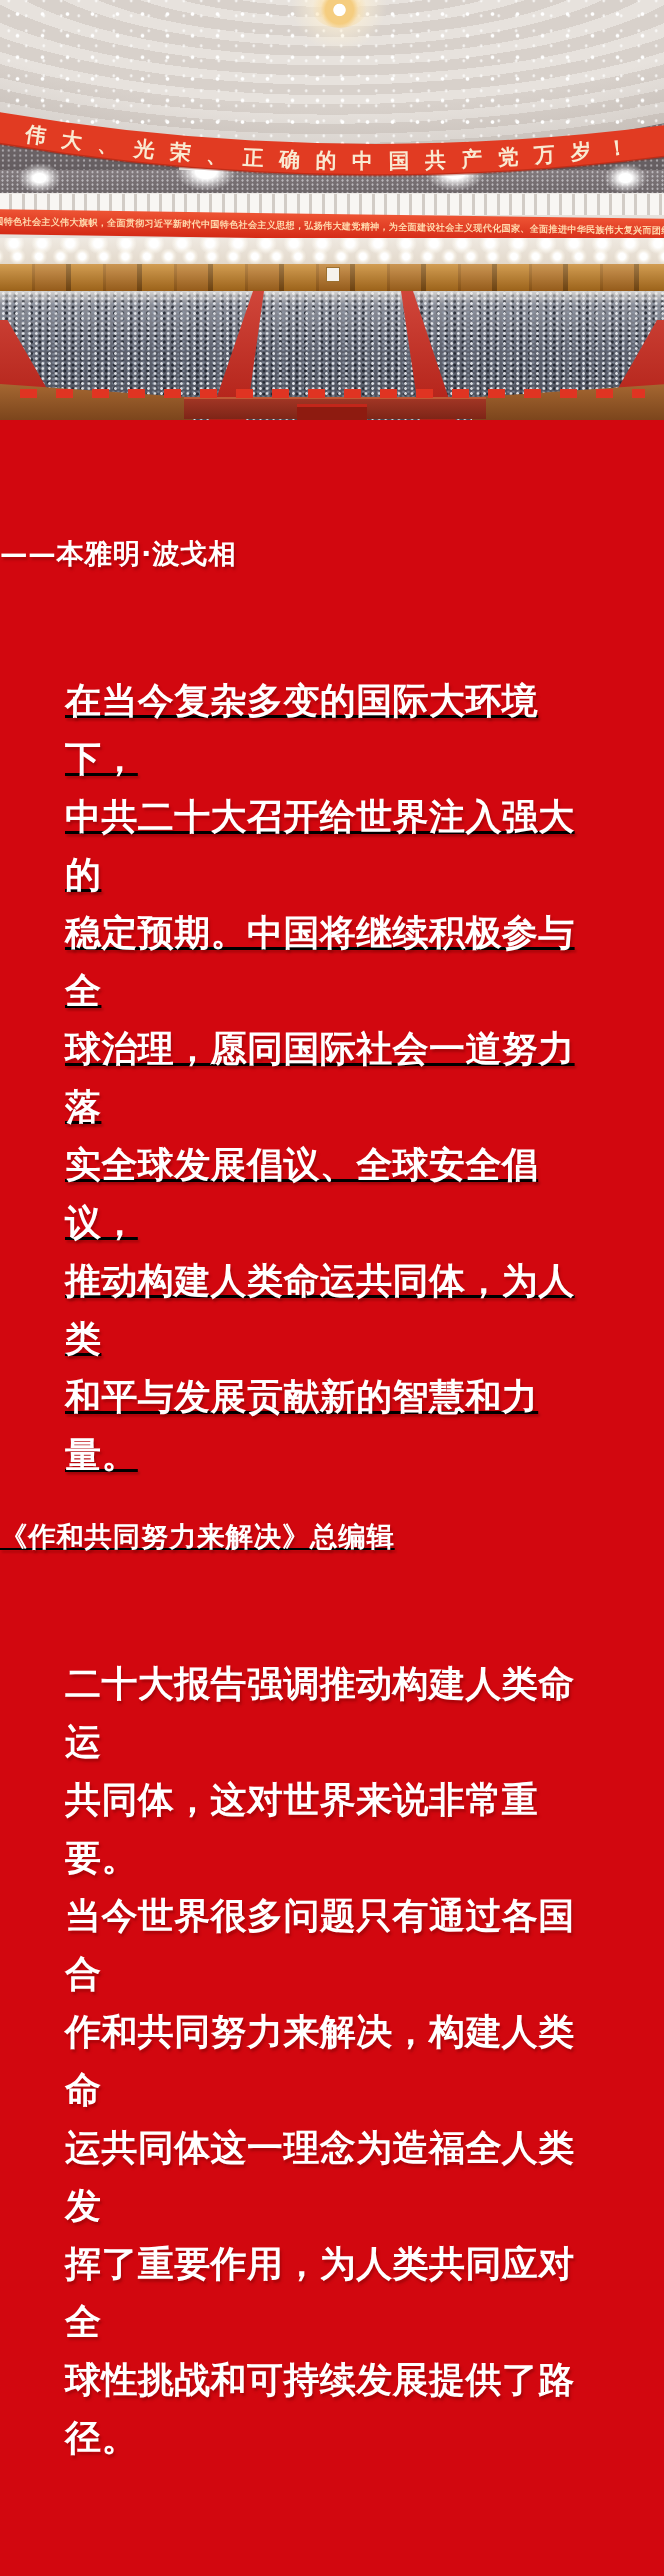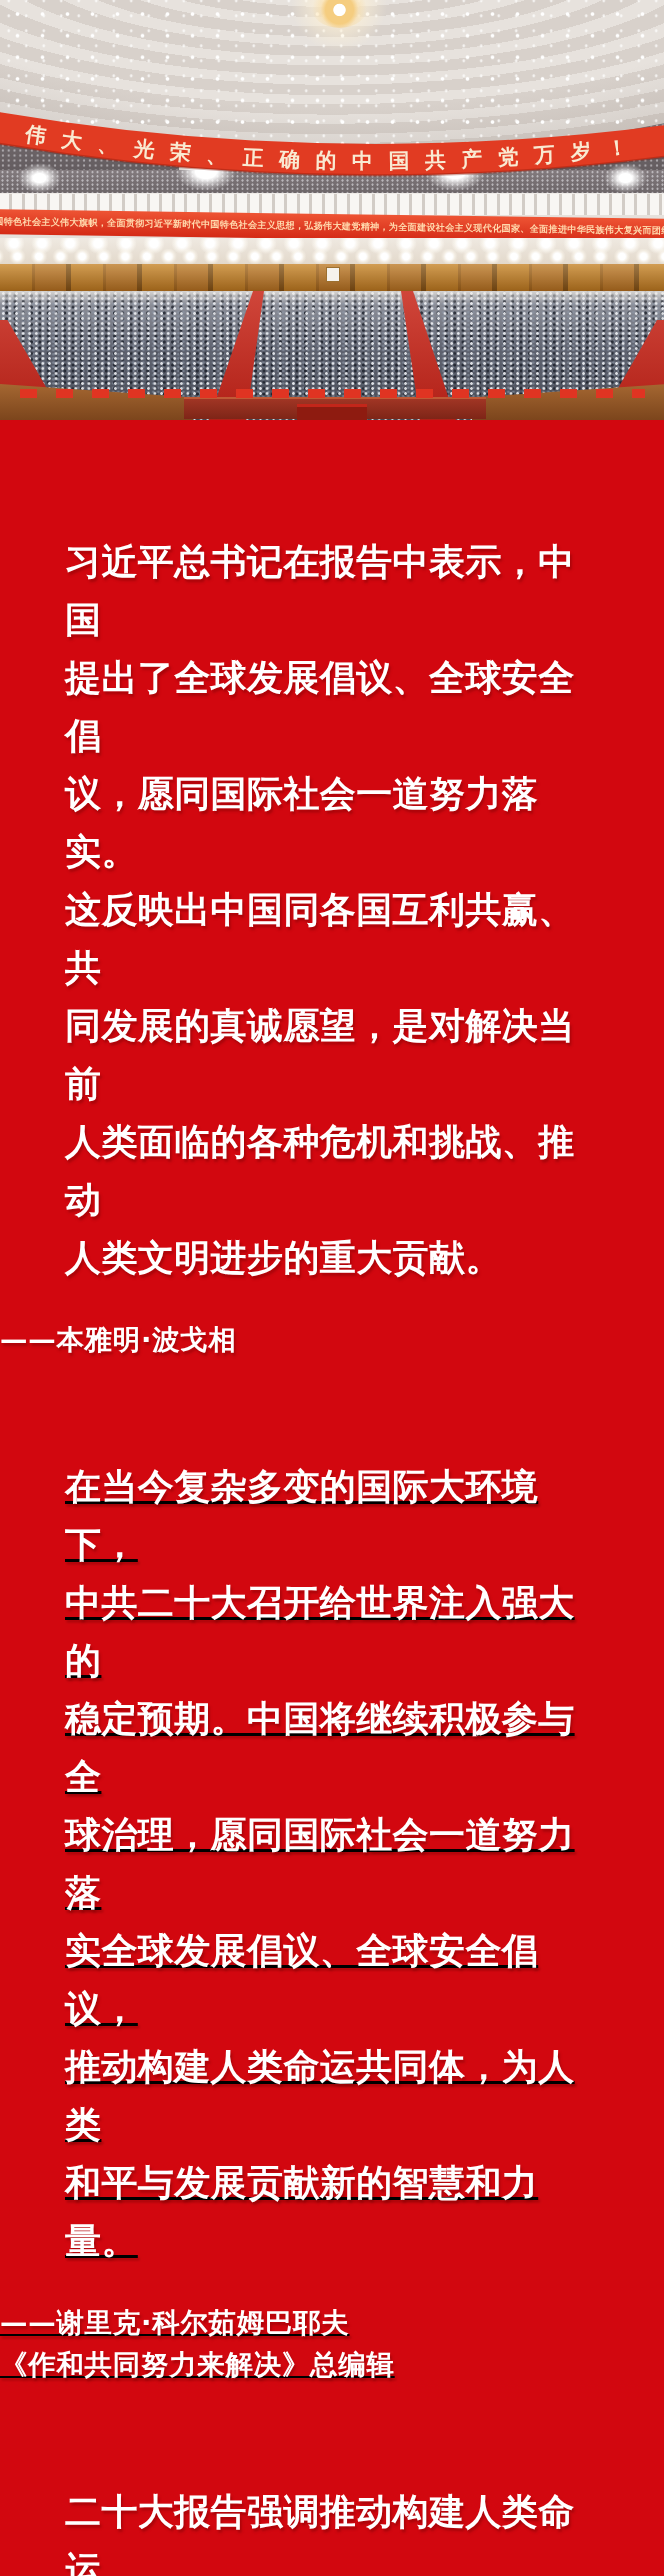--- a/index.html
+++ b/index.html
@@ -130,42 +130,34 @@
       <div class="aisle sr"></div>
       <div class="desk dl"></div>
       <div class="desk dr"></div>
       <div class="desk dc"></div>
       <div class="placards"></div>
       <div class="podium"></div>
     </div>
   </div>
 
   <section class="quote q1">
-    <p class="quote-text">习近平总书记在报告中表示，中国
-提出了全球发展倡议、全球安全倡
-议，愿同国际社会一道努力落实。
-这反映出中国同各国互利共赢、共
-同发展的真诚愿望，是对解决当前
-人类面临的各种危机和挑战、推动
-人类文明进步的重大贡献。</p>
     <div class="attribution">
       <div>——本雅明·波戈相</div>
     </div>
   </section>
 
   <section class="quote q2">
     <p class="quote-text">在当今复杂多变的国际大环境下，
 中共二十大召开给世界注入强大的
 稳定预期。中国将继续积极参与全
 球治理，愿同国际社会一道努力落
 实全球发展倡议、全球安全倡议，
 推动构建人类命运共同体，为人类
 和平与发展贡献新的智慧和力量。</p>
     <div class="attribution">
-      <div>——谢里克·科尔茹姆巴耶夫</div>
       <div>《作和共同努力来解决》总编辑</div>
     </div>
   </section>
 
   <section class="quote q3">
     <p class="quote-text">二十大报告强调推动构建人类命运
 共同体，这对世界来说非常重要。
 当今世界很多问题只有通过各国合
 作和共同努力来解决，构建人类命
 运共同体这一理念为造福全人类发

